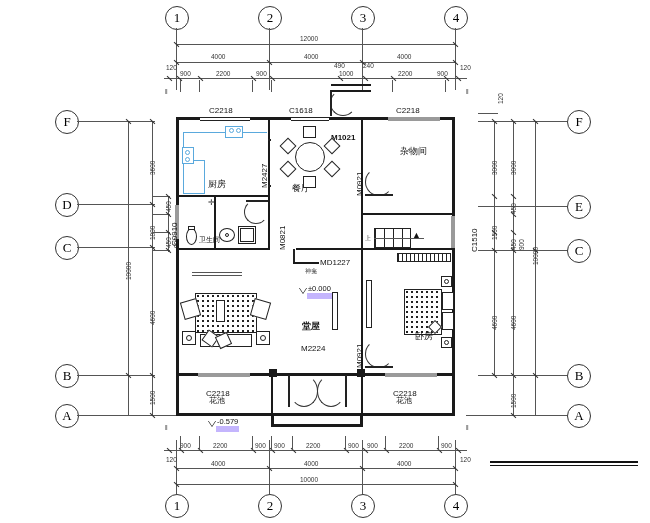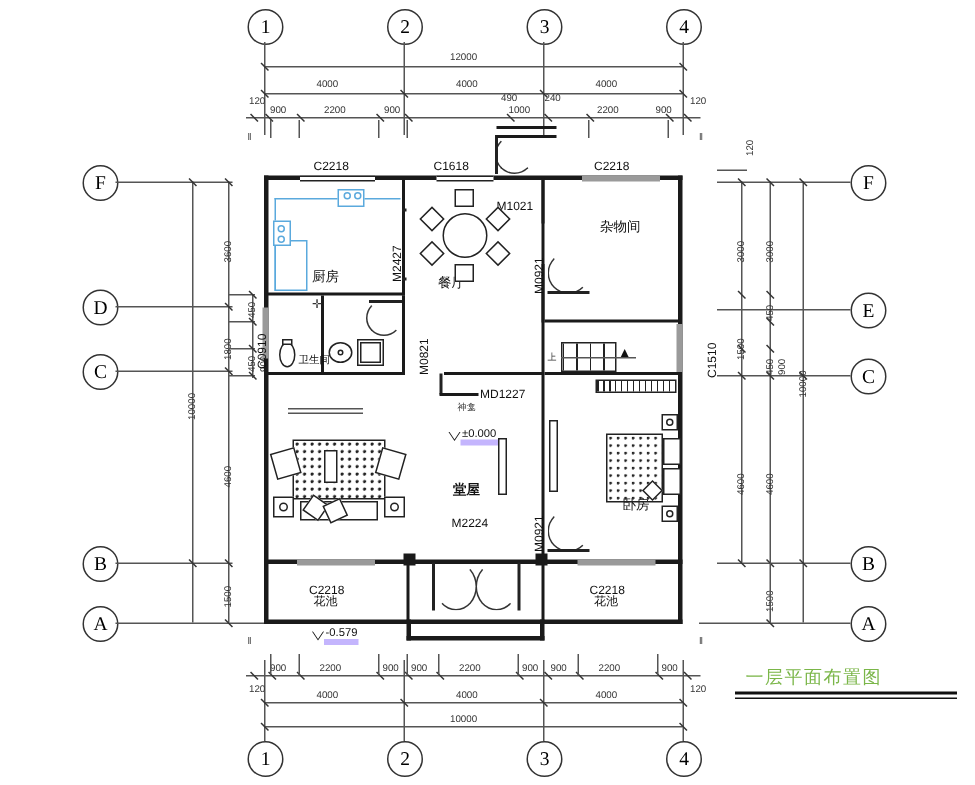--- a/index.html
+++ b/index.html
@@ -33,21 +33,21 @@
       white-space:nowrap;color:rgba(255,255,255,0.0);
       -webkit-text-stroke:1.4px #111;
       font-family:"DejaVu Sans",sans-serif;letter-spacing:0px;z-index:40;}
   
   .title{position:absolute;left:497px;top:443px;font-size:12px;color:#7ab648;
          font-family:"DejaVu Sans",sans-serif;white-space:nowrap;letter-spacing:1px;}
   .titlerule1{position:absolute;left:490px;top:461px;width:148px;height:2px;background:#111;}
   .titlerule2{position:absolute;left:490px;top:465px;width:148px;height:1px;background:#111;}
   
   .elev{position:absolute;font-size:7.5px;white-space:nowrap;color:#111;
-        border-bottom:4px solid #c4b5fd;padding:0 1px;}
+        border-bottom:6px solid #c4b5fd;padding:0 1px;}
   .tri{position:absolute;width:0;height:0;border-left:4px solid transparent;
        border-right:4px solid transparent;border-top:6px solid #111;}
   .triw{position:absolute;width:0;height:0;border-left:4px solid transparent;
         border-right:4px solid transparent;border-top:6px solid #fff;top:-7px;left:-4px;}
   
   .cyanline{position:absolute;border:1px solid #5aa9dd;box-sizing:border-box;}
   .bedhatch{position:absolute;box-sizing:border-box;border:1px solid #222;
      background:
        radial-gradient(circle at 2px 2px, #222 0.8px, transparent 1.1px);
      background-size:5px 5px;}
@@ -337,21 +337,21 @@
   <div class="doorleaf" style="left:268px;top:139px;width:3px;height:2px;"></div>
   <div class="doorleaf" style="left:268px;top:185px;width:3px;height:2px;"></div>
   <div class="codev" style="left:260px;top:188px;">M2427</div>
 
   <div class="doorarc" style="left:244px;top:200px;width:24px;height:24px;transform:rotate(0deg);"></div>
   <div class="doorleaf" style="left:246px;top:200px;width:22px;height:2px;"></div>
   <div class="codev" style="left:278px;top:250px;">M0821</div>
 
   <div class="doorarc" style="left:330px;top:90px;width:26px;height:26px;"></div>
   <div class="doorleaf" style="left:330px;top:90px;width:2px;height:26px;"></div>
-  <div class="code" style="left:331px;top:133px;">M1021</div>
+  <div class="code" style="left:331px;top:133px;font-weight:bold;">M1021</div>
   <div class="wall" style="left:331px;top:84px;width:40px;height:2px;"></div>
   <div class="wall" style="left:331px;top:90px;width:40px;height:2px;"></div>
 
   <div class="doorarc" style="left:365px;top:168px;width:28px;height:28px;"></div>
   <div class="doorleaf" style="left:365px;top:194px;width:28px;height:2px;"></div>
   <div class="codev" style="left:355px;top:196px;">M0921</div>
 
   <div class="doorarc" style="left:365px;top:340px;width:28px;height:28px;"></div>
   <div class="doorleaf" style="left:365px;top:366px;width:28px;height:2px;"></div>
   <div class="codev" style="left:355px;top:368px;">M0921</div>
@@ -445,17 +445,16 @@
   <div class="hthin" style="left:192px;top:275px;width:50px;"></div>
 
   <div class="furn" style="left:332px;top:292px;width:6px;height:38px;"></div>
 
   <div class="dim" style="left:165px;top:88px;">‖</div>
   <div class="dim" style="left:466px;top:88px;">‖</div>
   <div class="dim" style="left:165px;top:424px;">‖</div>
   <div class="dim" style="left:466px;top:424px;">‖</div>
 
 
-  <div class="title">一层平面布置图</div>
   <div class="titlerule1"></div>
   <div class="titlerule2"></div>
 
 </div>
 
 </body></html>

